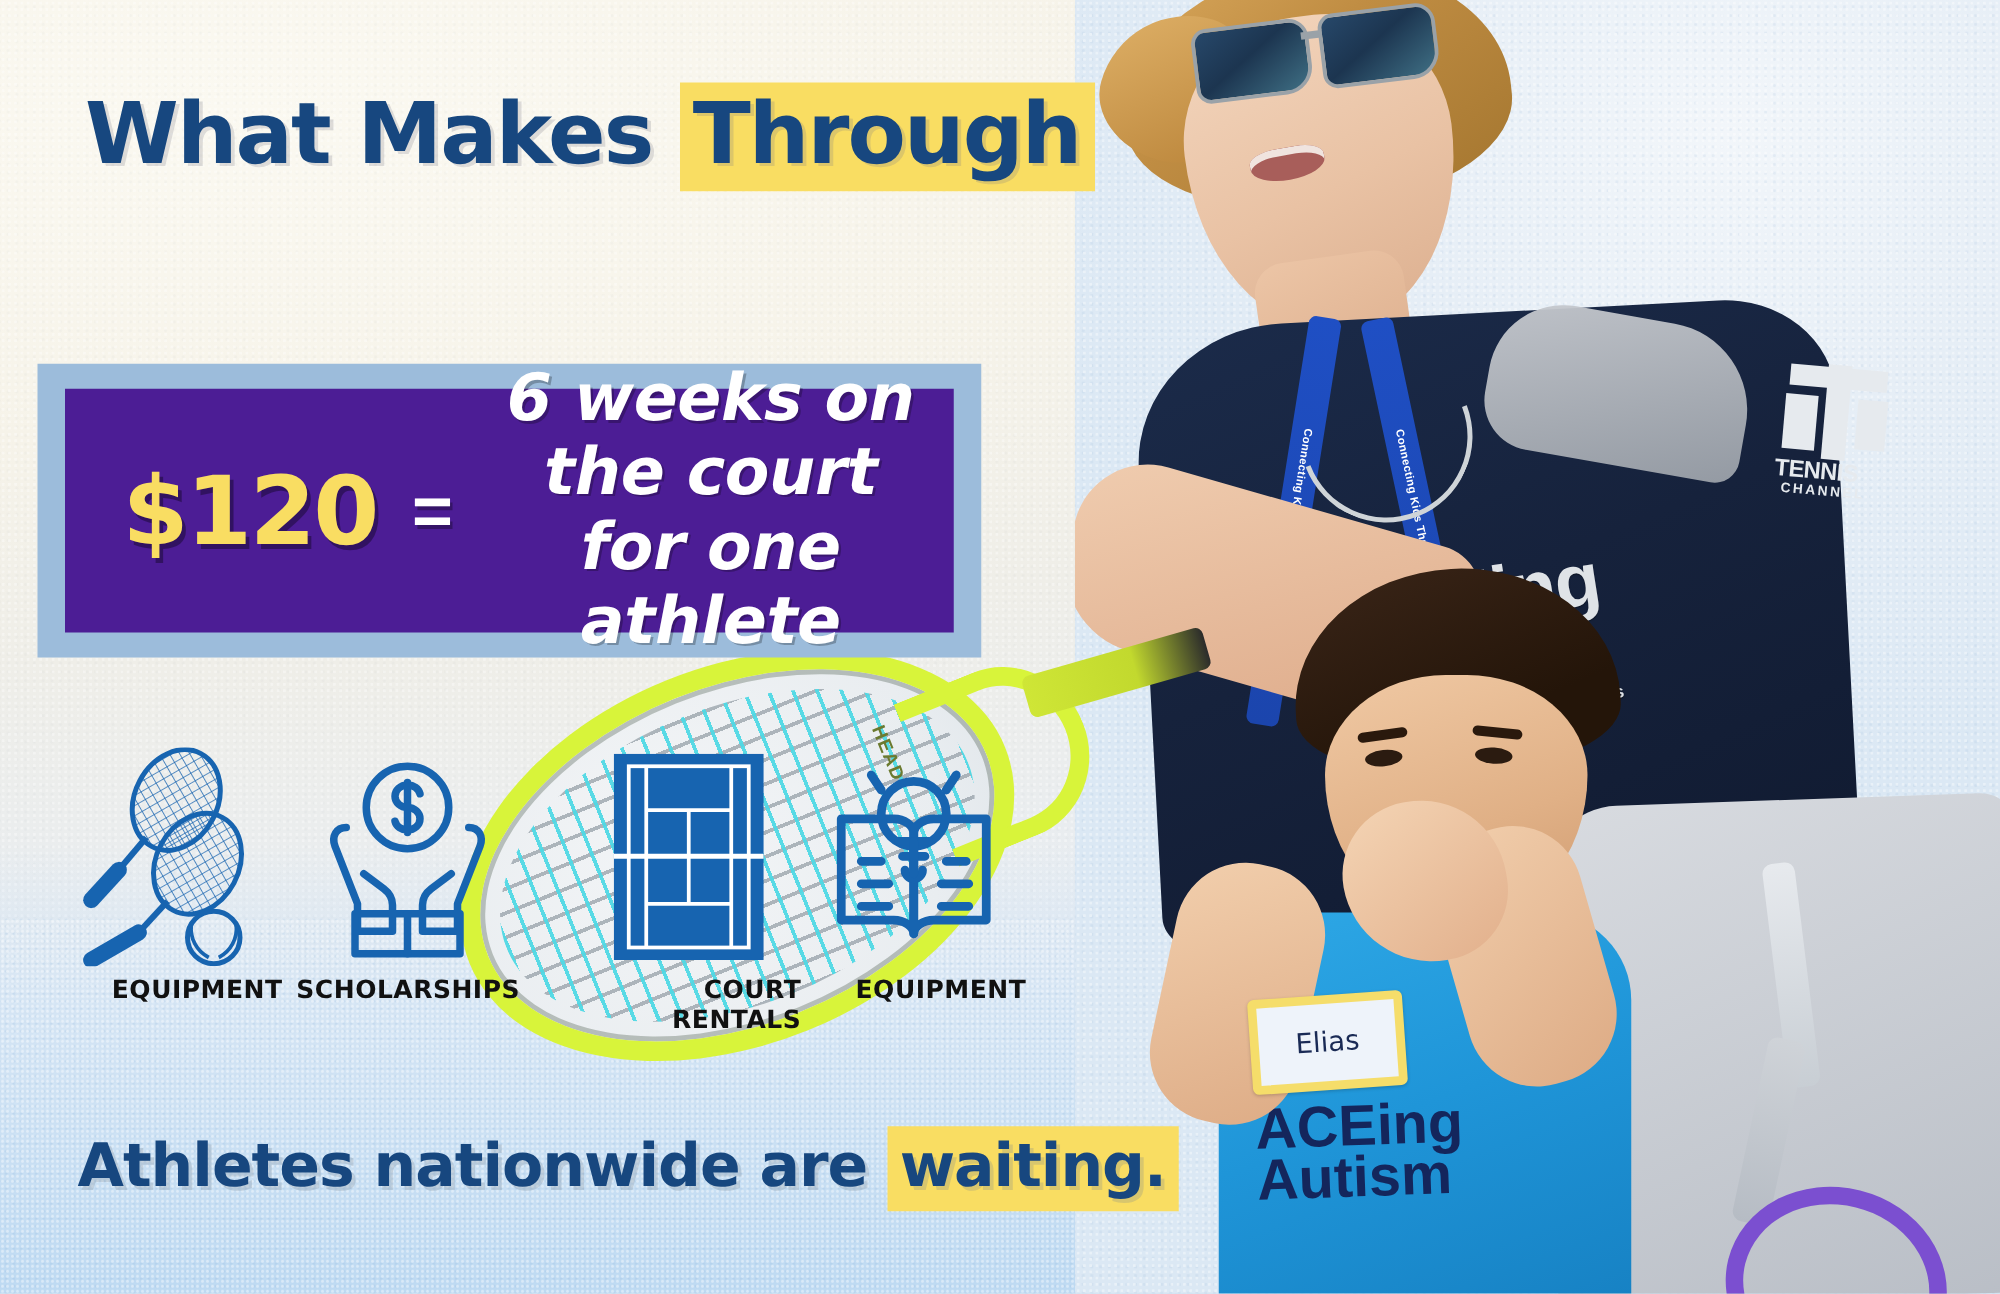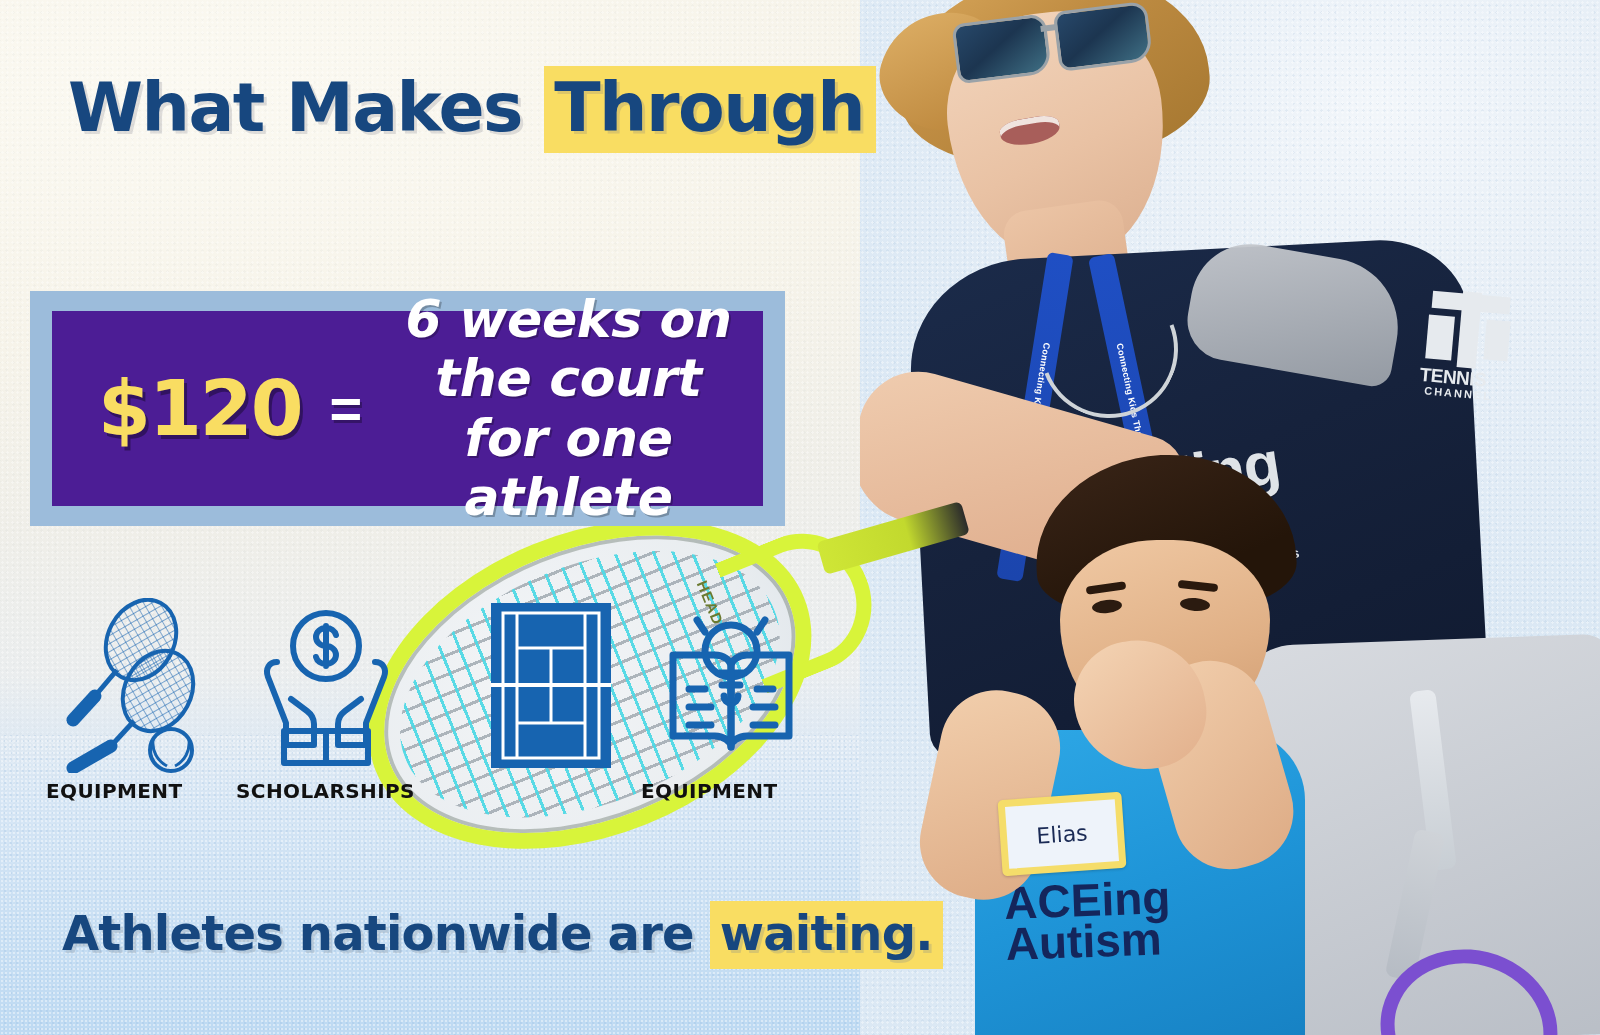--- a/index.html
+++ b/index.html
@@ -294,21 +294,21 @@
   .price-desc{
     flex:1 1 auto;color:#ffffff;font-size:52px;line-height:1.14;font-weight:600;
     text-align:center;padding-right:14px;letter-spacing:-.3px;
     text-shadow:2px 2px 0 rgba(0,0,0,.25);
     font-family:"DejaVu Sans","Liberation Sans",sans-serif;
     font-style:italic;
   }
 
   
   .features{position:absolute;left:46px;top:590px;width:790px;height:270px;z-index:6;}
-  .feature{position:absolute;top:0;width:180px;text-align:left;}
+  .feature{position:absolute;top:0;width:180px;text-align:right;}
   .feature .ico{height:190px;display:flex;align-items:center;justify-content:center;}
   .feature .lbl{
     font-family:"DejaVu Sans","Liberation Sans",sans-serif;
     font-weight:700;font-size:20px;color:#111111;letter-spacing:.4px;line-height:1.18;
   }
   .f1{left:0;}   .f2{left:190px;}  .f3{left:415px;}  .f4{left:595px;}
 
   
   .tagline{
     position:absolute;left:62px;top:905px;z-index:6;white-space:nowrap;
@@ -466,20 +466,21 @@
         <svg width="120" height="165" viewBox="0 0 120 165" aria-hidden="true">
           <rect x="0" y="0" width="120" height="165" fill="#1764b0"></rect>
           <g stroke="#ffffff" fill="none" stroke-width="3">
             <rect x="12" y="10" width="96" height="145"></rect>
             <path d="M26 10 V155 M94 10 V155"></path>
             <path d="M26 45 H94 M26 120 H94 M60 45 V120"></path>
             <path d="M0 82 H120" stroke-width="4"></path>
           </g>
         </svg>
       </div>
+      <div class="lbl">COURT RENTALS</div>
     </div>
 
     <div class="feature f4">
       <div class="ico">
         <svg width="140" height="165" viewBox="0 0 140 165" aria-hidden="true">
           <g stroke="#1764b0" fill="none" stroke-width="7" stroke-linecap="round" stroke-linejoin="round">
             <path d="M12 52 h42 c8 0 16 5 16 12 v80 c0 -6 -8 -11 -16 -11 H12 Z"></path>
             <path d="M128 52 H86 c-8 0 -16 5 -16 12 v80 c0 -6 8 -11 16 -11 h42 Z"></path>
             <path d="M28 86 h16 M28 104 h22 M28 122 h22 M96 86 h16 M92 104 h22 M92 122 h22"></path>
             <circle cx="70" cy="48" r="26" fill="none"></circle>

